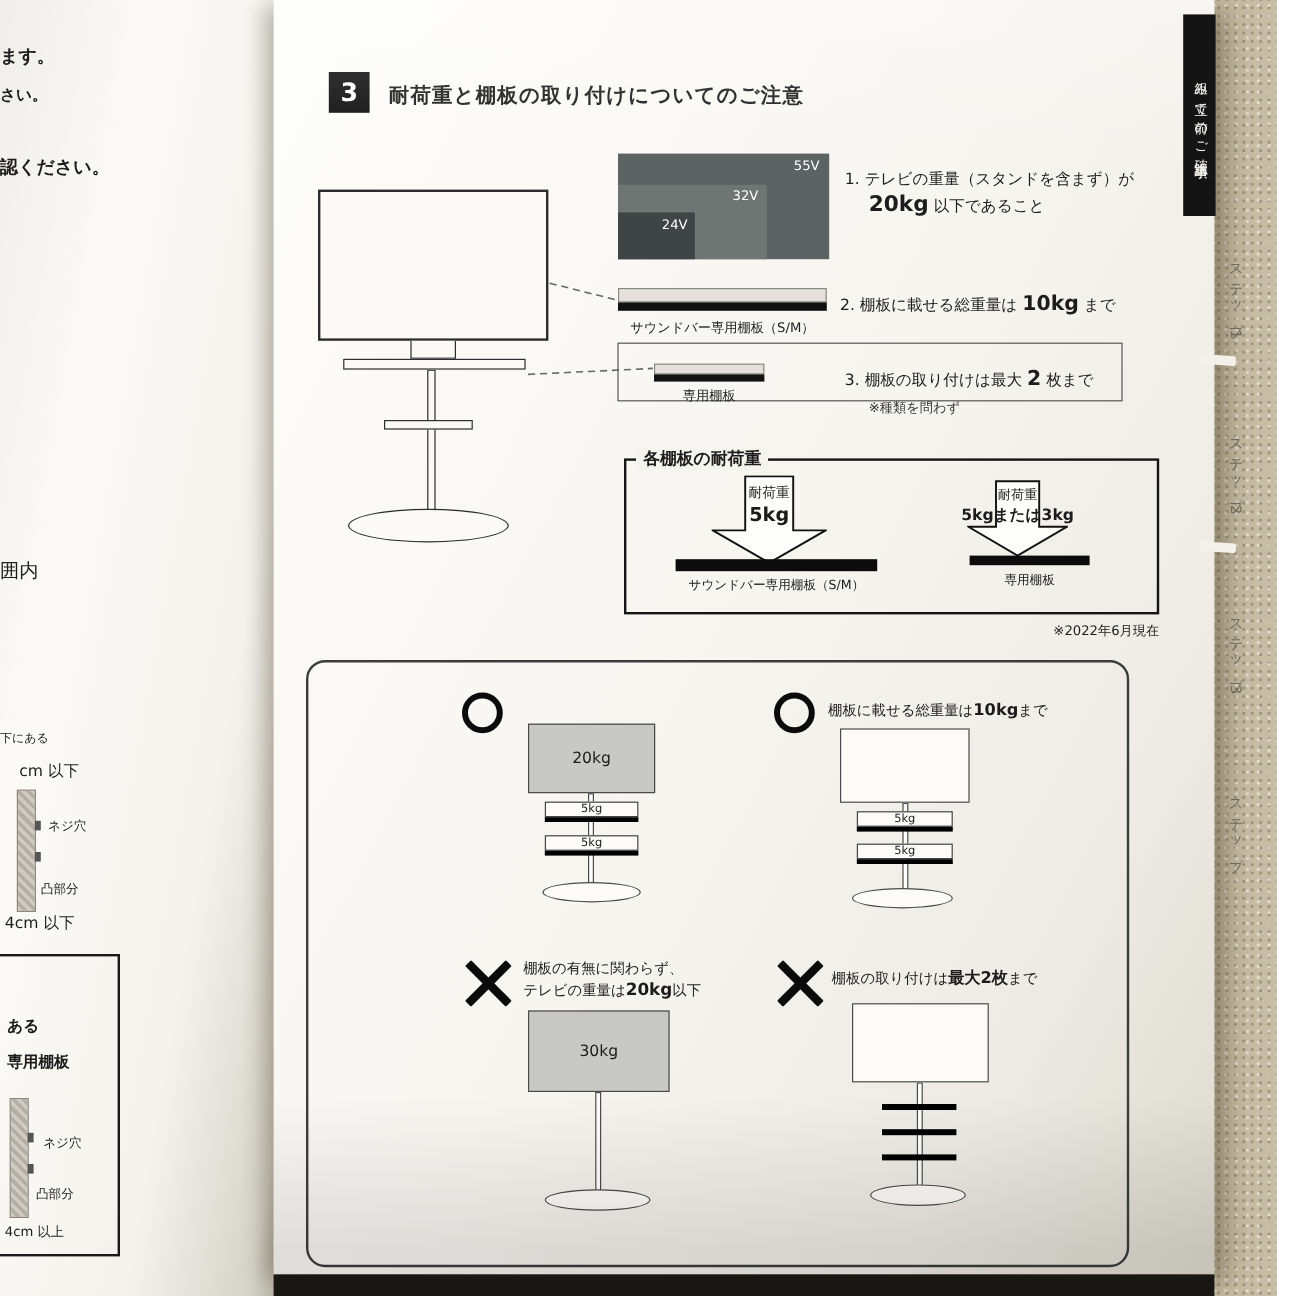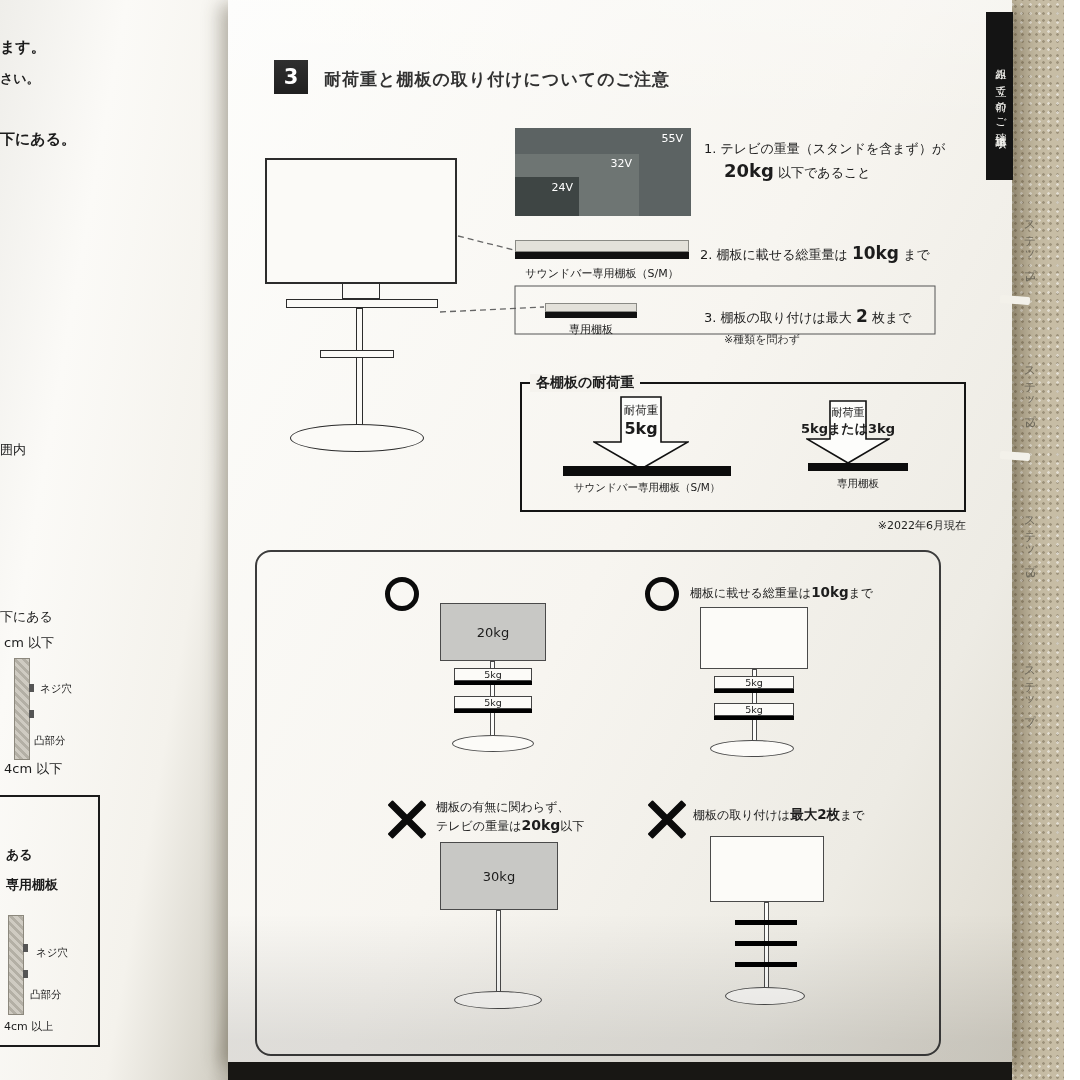--- a/index.html
+++ b/index.html
@@ -41,24 +41,24 @@
   .cap b{font-size:13.5px}
 </style>
 </head>
 <body>
 
 <div class="scene">
 
   <div class="a left-page">
     <div class="a bold" style="left:0;top:38px;font-size:15px">ます。</div>
     <div class="a bold" style="left:0;top:70px;font-size:13px">さい。</div>
-    <div class="a bold" style="left:0;top:130px;font-size:15px">下にある。</div>
-    <div class="a" style="left:0;top:441px;font-size:13px">囲内</div>
-    <div class="a" style="left:0;top:608px;font-size:13px">下にある</div>
-    <div class="a" style="left:4px;top:634px;font-size:13px">cm 以下</div>
+    <div class="a bold" style="left:0;top:130px;font-size:15px">認ください。</div>
+    <div class="a" style="left:0;top:466px;font-size:16px">囲内</div>
+    <div class="a" style="left:0;top:608px;font-size:10px">下にある</div>
+    <div class="a" style="left:16px;top:634px;font-size:13px">cm 以下</div>
 
     <div class="a hatch" style="left:14px;top:658px;width:16px;height:102px"></div>
     <div class="a" style="left:29px;top:684px;width:5px;height:8px;background:#555"></div>
     <div class="a" style="left:29px;top:710px;width:5px;height:8px;background:#555"></div>
     <div class="a" style="left:40px;top:682px;font-size:10.5px">ネジ穴</div>
     <div class="a" style="left:34px;top:734px;font-size:10.5px">凸部分</div>
     <div class="a" style="left:4px;top:760px;font-size:13px">4cm 以下</div>
 
     <div class="a" style="left:-28px;top:795px;width:128px;height:252px;border:2px solid #1a1a1a"></div>
     <div class="a bold" style="left:6px;top:846px;font-size:13px">ある</div>

